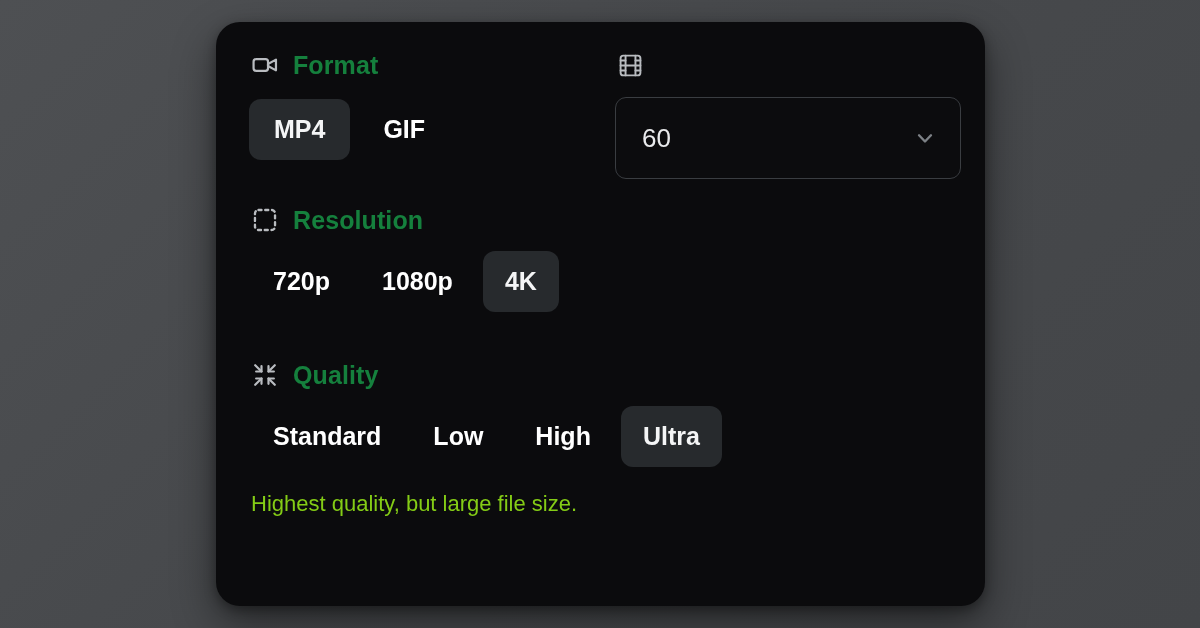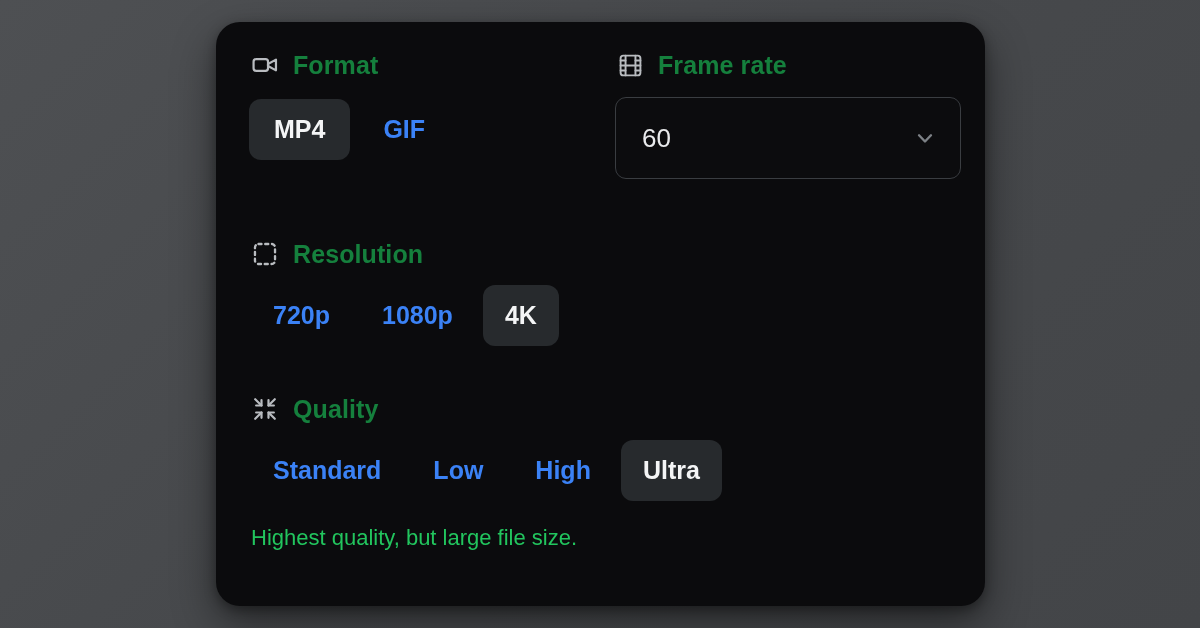--- a/index.html
+++ b/index.html
@@ -69,21 +69,21 @@
 
   
   .opt-row {
     display: flex;
     align-items: center;
     gap: 8px;
   }
   .opt {
     font-size: 25px;
     font-weight: bold;
-    color: #3b82f6;
+    color: #ffffff;
     padding: 16px 24px;
     border-radius: 12px;
     background: transparent;
     line-height: 1;
     white-space: nowrap;
     user-select: none;
   }
   .opt.selected {
     background: #272a2d;
     color: #f4f5f6;
@@ -108,34 +108,34 @@
     box-sizing: border-box;
   }
   .select-value {
     font-size: 26px;
     color: #e9eaec;
     line-height: 1;
   }
   .chev { color: #7d8186; display: flex; align-items: center; }
 
   
-  .block-resolution { margin-top: 58px; }
+  .block-resolution { margin-top: 24px; }
   .res-row { margin-top: 14px; margin-left: 1px; }
   .res-row .opt { padding: 18px 22px; }
 
   
   .block-quality { margin-top: 46px; }
   .qual-row { margin-top: 14px; margin-left: 1px; }
   .qual-row .opt { padding: 18px 22px; }
 
   .hint {
     margin-top: 26px;
     margin-left: 1px;
     font-size: 22px;
-    color: #22c55e;
+    color: #84cc16;
     line-height: 1;
   }
 </style>
 </head>
 <body>
 
 <div id="stage">
 
   <div class="panel">
 
@@ -165,21 +165,20 @@
               <rect x="3.2" y="3.2" width="17.6" height="17.6" rx="2.4"></rect>
               <line x1="7.6" y1="3.2" x2="7.6" y2="20.8"></line>
               <line x1="16.4" y1="3.2" x2="16.4" y2="20.8"></line>
               <line x1="3.2" y1="12" x2="20.8" y2="12"></line>
               <line x1="3.2" y1="7.6" x2="7.6" y2="7.6"></line>
               <line x1="3.2" y1="16.4" x2="7.6" y2="16.4"></line>
               <line x1="16.4" y1="7.6" x2="20.8" y2="7.6"></line>
               <line x1="16.4" y1="16.4" x2="20.8" y2="16.4"></line>
             </svg>
           </span>
-          <span class="sec-title">Frame rate</span>
         </div>
 
         <div class="select-wrap">
           <span class="select-value">60</span>
           <span class="chev">
             <svg width="26" height="26" viewBox="0 0 24 24" fill="none" stroke="currentColor" stroke-width="2.2" stroke-linecap="round" stroke-linejoin="round">
               <polyline points="6.5,9.5 12,15.2 17.5,9.5"></polyline>
             </svg>
           </span>
         </div>

